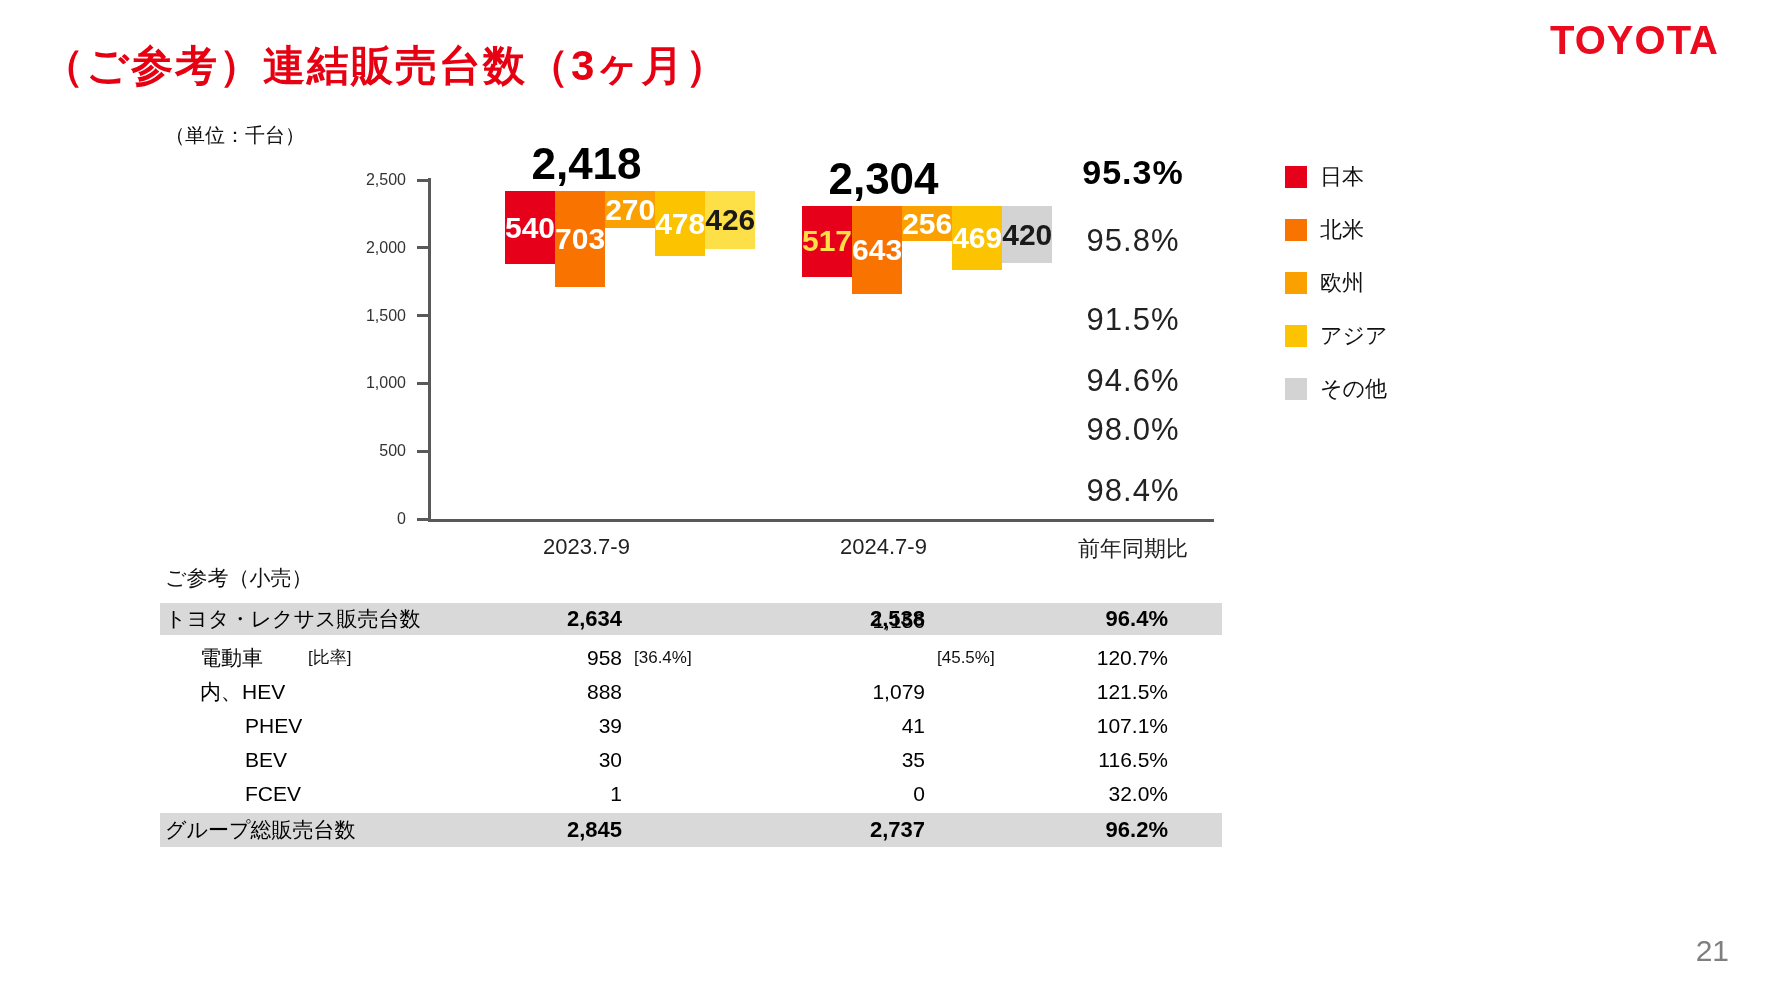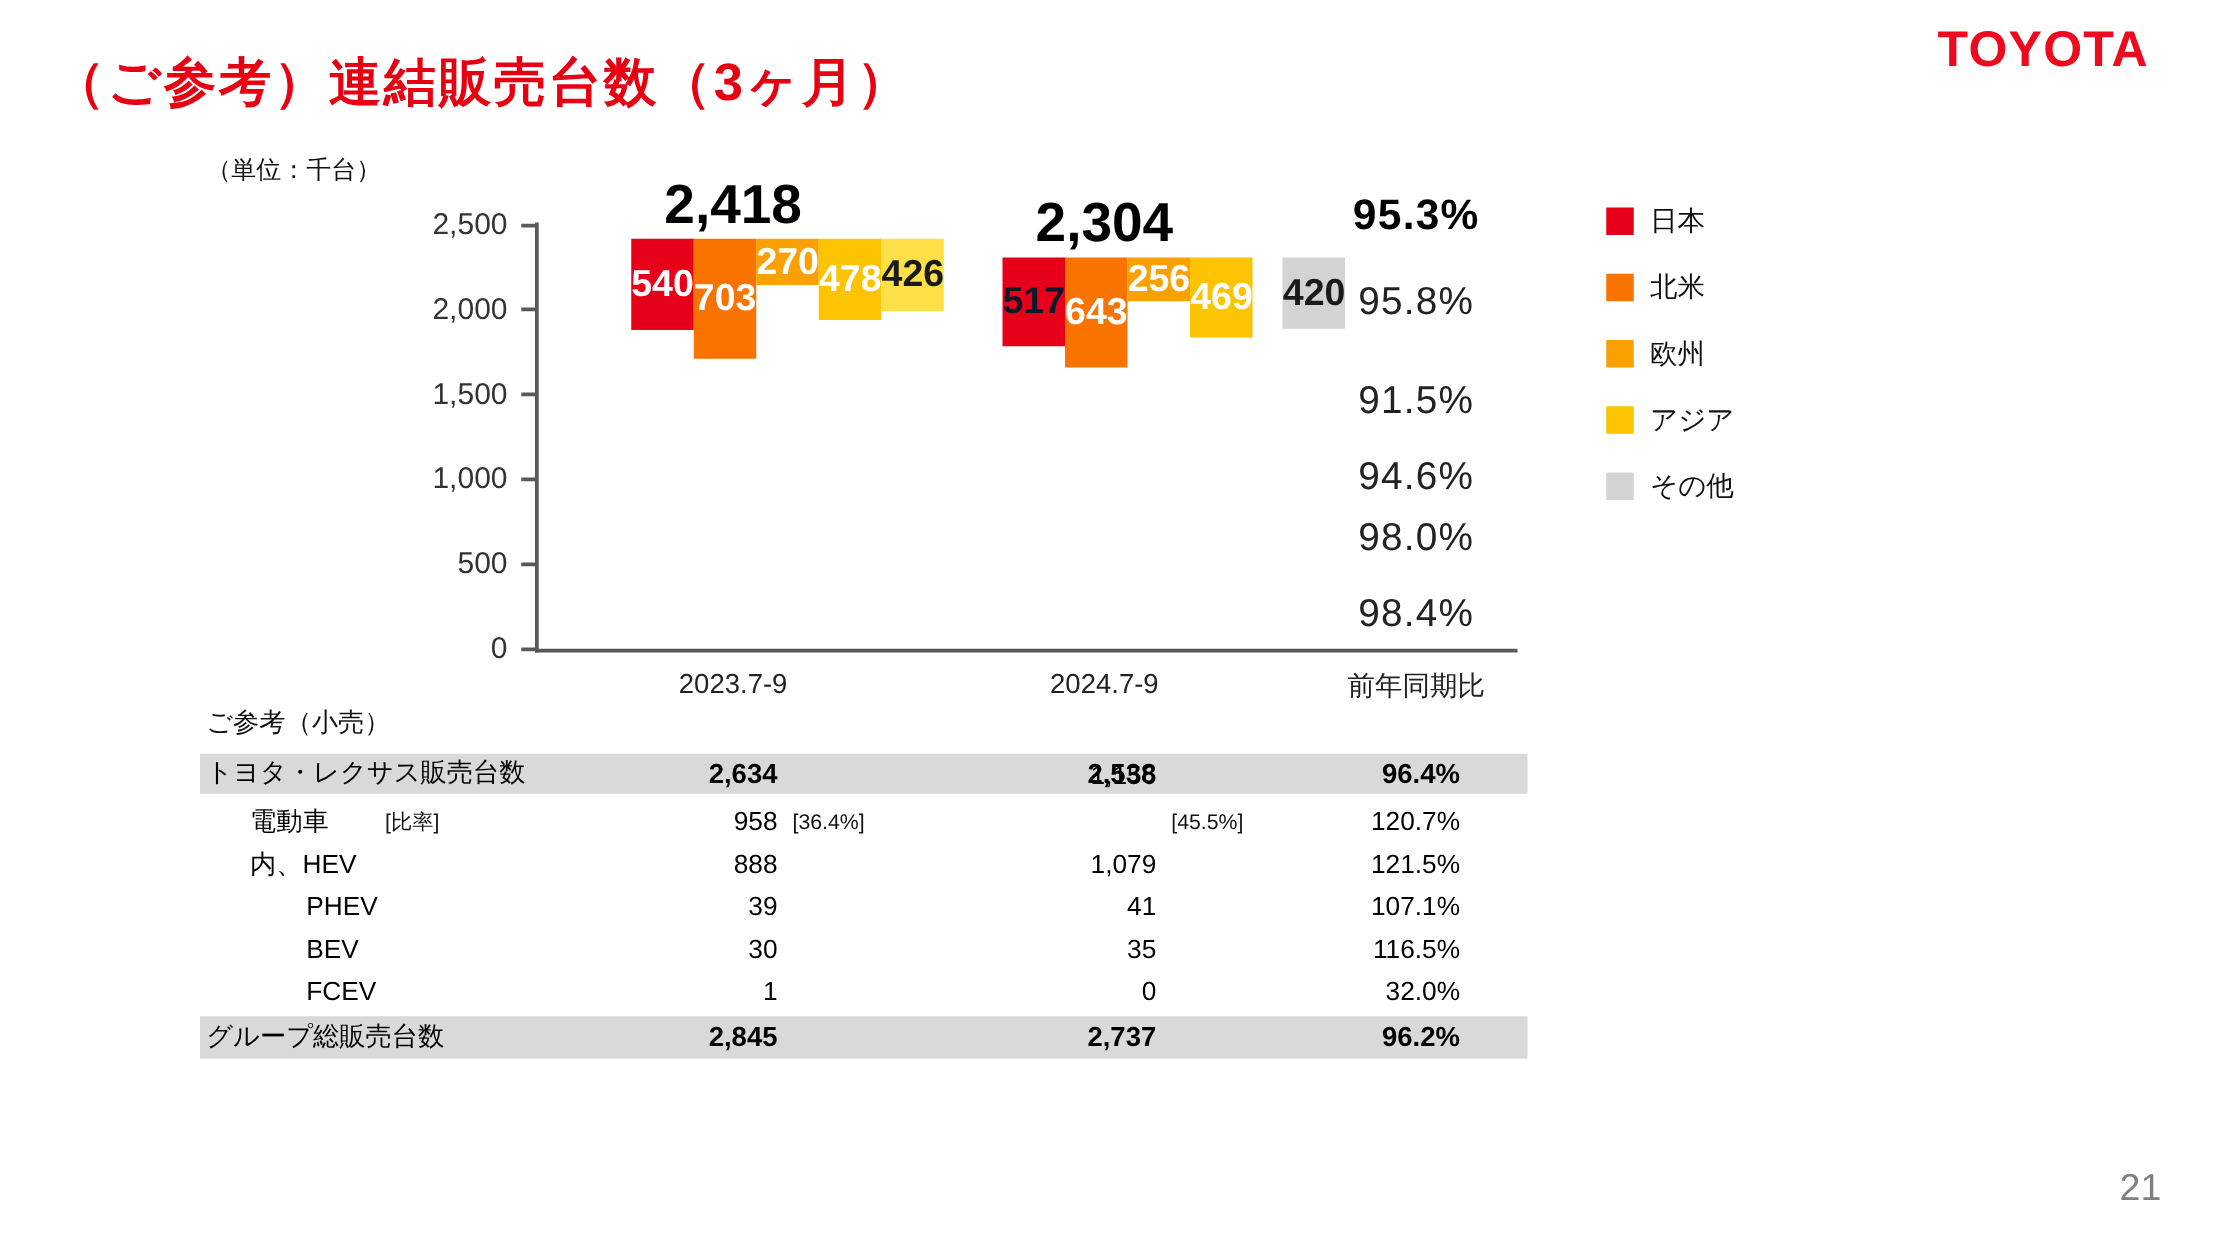--- a/index.html
+++ b/index.html
@@ -6,21 +6,21 @@
   .slide{position:relative;width:1781px;height:1002px;background:#ffffff;
          font-family:"Liberation Sans","DejaVu Sans",sans-serif;overflow:hidden;}
   .abs{position:absolute;}
   .title{left:42px;top:38px;font-size:42px;font-weight:700;color:#E60012;letter-spacing:2px;}
   .logo{right:62px;top:18px;font-size:40px;font-weight:800;color:#EB0A1E;letter-spacing:1px;}
   .unit{left:165px;top:122px;font-size:20px;color:#111;}
   .retail{left:165px;top:564px;font-size:21px;color:#111;}
   .pagenum{right:52px;top:934px;font-size:30px;color:#7f7f7f;}
   .axis-v{left:428px;top:178px;width:3px;height:344px;background:#595959;}
   .axis-h{left:428px;top:519px;width:786px;height:3px;background:#595959;}
-  .ytick-label{left:300px;width:106px;text-align:right;font-size:24px;color:#333;height:28px;line-height:28px;}
+  .ytick-label{left:300px;width:106px;text-align:right;font-size:16px;color:#333;height:28px;line-height:28px;}
   .ytick-mark{left:417px;width:11px;height:3px;background:#595959;}
   .bar{display:flex;flex-direction:row;}
   .seg{display:flex;align-items:center;justify-content:center;}
   .seg-label{font-size:30px;font-weight:600;}
   .bar-total{width:223px;text-align:center;font-size:44px;font-weight:700;color:#000;}
   .xcat{width:163px;text-align:center;font-size:22px;color:#222;}
   .yoy-head{left:1048px;top:534px;width:170px;text-align:center;font-size:22px;color:#222;}
   .yoy-total{left:1048px;top:153px;width:170px;text-align:center;font-size:34px;font-weight:700;color:#000;letter-spacing:1px;}
   .yoy-item{left:1048px;width:170px;text-align:center;font-size:31px;color:#222;height:36px;line-height:36px;letter-spacing:1px;}
   .legend{left:1285px;top:162px;display:flex;flex-direction:column;gap:23px;}
@@ -102,32 +102,32 @@
           <div class="seg-label" style="color: rgb(255, 255, 255);">478</div>
         </div>
         <div class="seg" style="height: 57.7656px; background: #fde047;">
           <div class="seg-label" style="color: rgb(26, 26, 26);">426</div>
         </div>
       </div>
       <div class="abs bar-total" style="left: 475px; top: 139.255px;">2,418</div>
       <div class="abs xcat" style="left: 505px; top: 534px;">2023.7-9</div>
       <div class="abs bar" style="left: 802px; top: 206.442px; width: 163px; height: 312.558px;">
         <div class="seg" style="height: 70.1052px; background: rgb(230, 0, 25);">
-          <div class="seg-label" style="color: #0f172a;">517</div>
+          <div class="seg-label" style="color: #fde047;">517</div>
         </div>
         <div class="seg" style="height: 87.1908px; background: rgb(248, 115, 0);">
           <div class="seg-label" style="color: rgb(255, 255, 255);">643</div>
         </div>
         <div class="seg" style="height: 34.7136px; background: rgb(250, 160, 0);">
           <div class="seg-label" style="color: rgb(255, 255, 255);">256</div>
         </div>
         <div class="seg" style="height: 63.5964px; background: rgb(252, 195, 0);">
           <div class="seg-label" style="color: rgb(255, 255, 255);">469</div>
         </div>
-        <div class="seg" style="height: 56.952px; background: rgb(211, 211, 211); margin-left: 24px;">
+        <div class="seg" style="height: 56.952px; background: rgb(211, 211, 211);">
           <div class="seg-label" style="color: rgb(26, 26, 26);">420</div>
         </div>
       </div>
       <div class="abs yoy-item" style="top: 223.495px;">95.8%</div>
       <div class="abs yoy-item" style="top: 302.143px;">91.5%</div>
       <div class="abs yoy-item" style="top: 363.095px;">94.6%</div>
       <div class="abs yoy-item" style="top: 412.25px;">98.0%</div>
       <div class="abs yoy-item" style="top: 472.524px;">98.4%</div>
       <div class="abs bar-total" style="left: 772px; top: 154.442px;">2,304</div>
       <div class="abs xcat" style="left: 802px; top: 534px;">2024.7-9</div>

